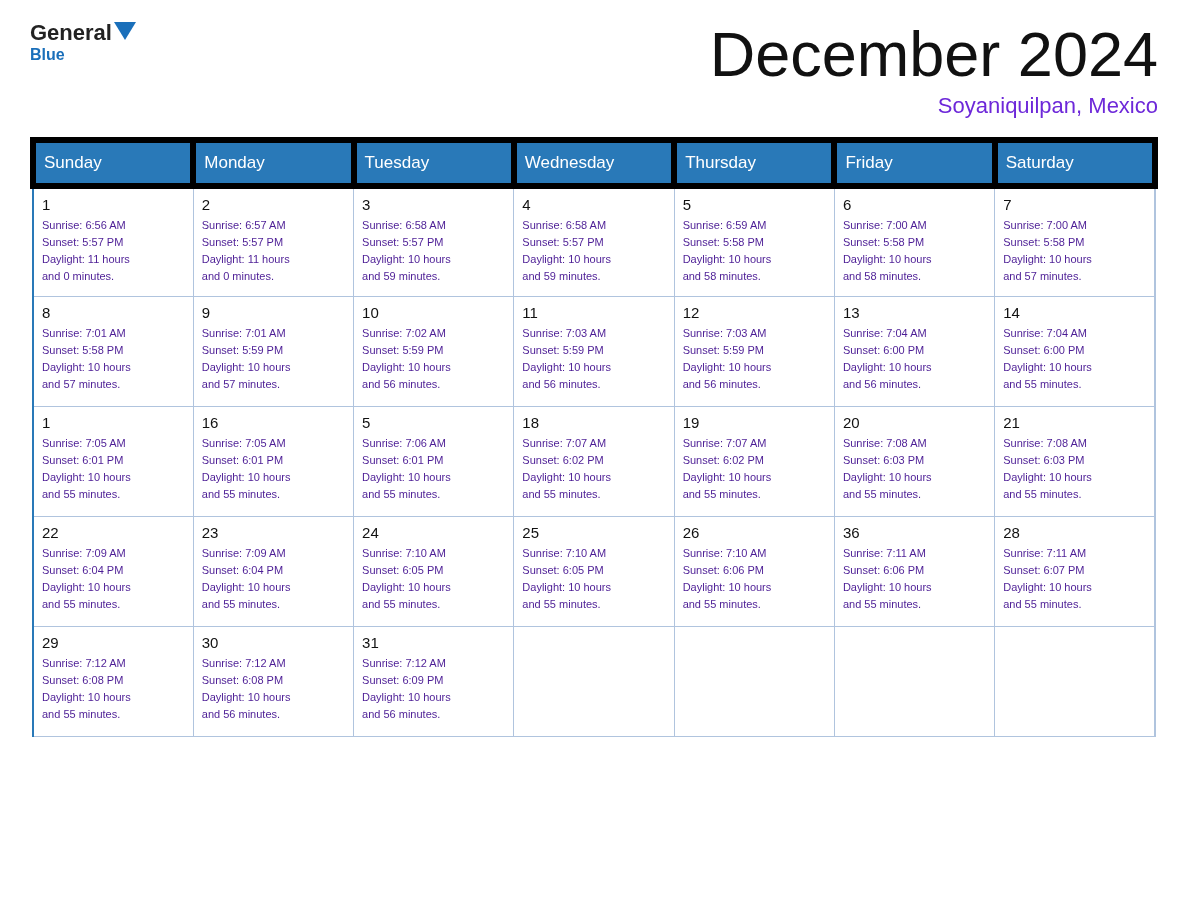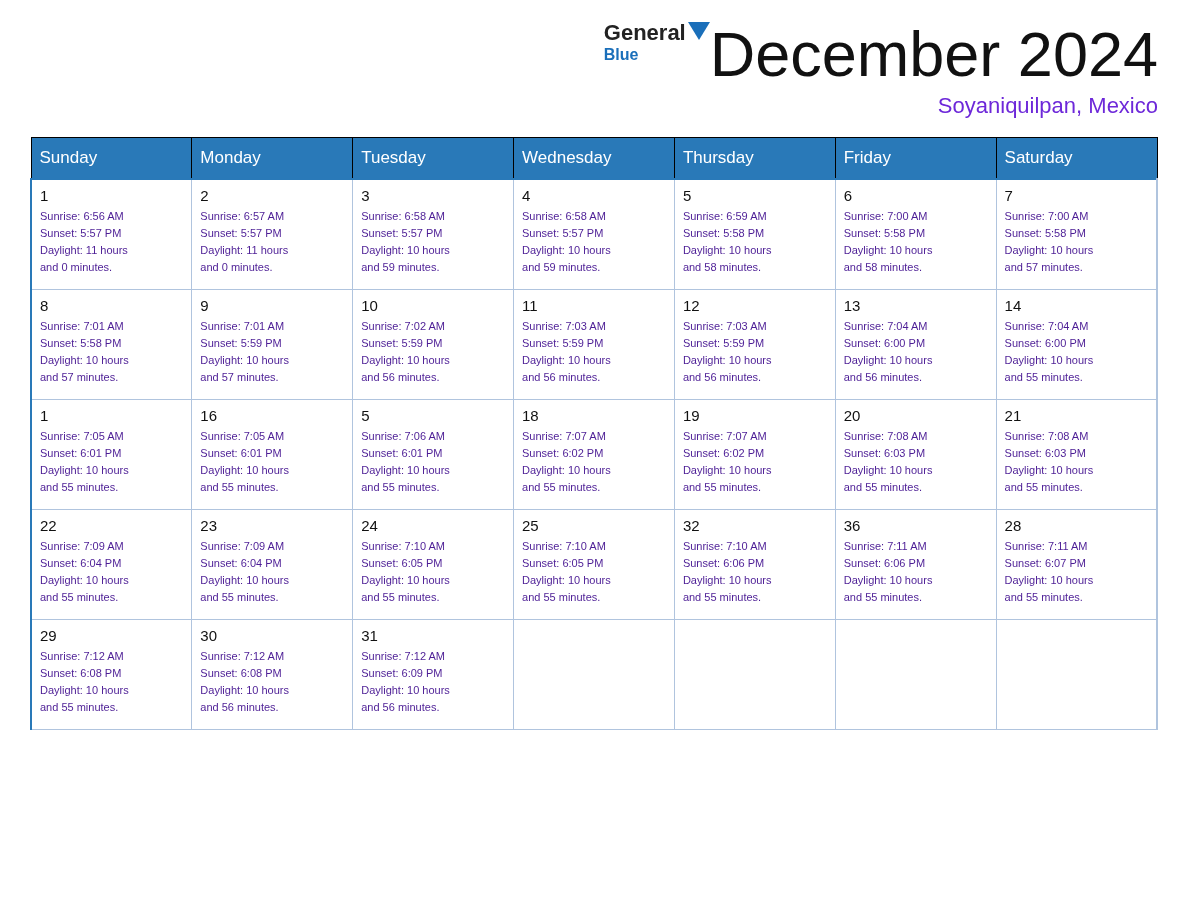--- a/index.html
+++ b/index.html
@@ -5,21 +5,21 @@
     * { margin: 0; padding: 0; box-sizing: border-box; }
     body {
       background: #fff;
       font-family: Arial, sans-serif;
       width: 1188px;
       min-height: 918px;
       padding: 20px 30px;
     }
     .header {
       display: flex;
-      justify-content: flex-end;
+      justify-content: space-between;
       align-items: flex-start;
       margin-bottom: 18px;
     }
     .logo-text-general {
       font-size: 22px;
       font-weight: bold;
       color: #222;
     }
     .logo-text-blue {
       font-size: 16px;
@@ -54,21 +54,21 @@
       border-collapse: collapse;
       table-layout: fixed;
     }
     thead tr th {
       background: #2979b8;
       color: #fff;
       font-size: 17px;
       font-weight: normal;
       padding: 10px 8px;
       text-align: left;
-      border: 1px solid #000000;
+      border: 6px solid #000000;
     }
     tbody tr td {
       border: 1px solid #b0c4de;
       vertical-align: top;
       padding: 7px 8px;
       font-size: 13px;
       color: #222;
       height: 110px;
     }
     tbody tr td:first-child {
@@ -235,21 +235,21 @@
         </td>
         <td>
           <div class="day-number">24</div>
           <div class="day-info">Sunrise: 7:10 AM<br>Sunset: 6:05 PM<br>Daylight: 10 hours<br>and 55 minutes.</div>
         </td>
         <td>
           <div class="day-number">25</div>
           <div class="day-info">Sunrise: 7:10 AM<br>Sunset: 6:05 PM<br>Daylight: 10 hours<br>and 55 minutes.</div>
         </td>
         <td>
-          <div class="day-number">32</div>
+          <div class="day-number">26</div>
           <div class="day-info">Sunrise: 7:10 AM<br>Sunset: 6:06 PM<br>Daylight: 10 hours<br>and 55 minutes.</div>
         </td>
         <td>
           <div class="day-number">36</div>
           <div class="day-info">Sunrise: 7:11 AM<br>Sunset: 6:06 PM<br>Daylight: 10 hours<br>and 55 minutes.</div>
         </td>
         <td>
           <div class="day-number">28</div>
           <div class="day-info">Sunrise: 7:11 AM<br>Sunset: 6:07 PM<br>Daylight: 10 hours<br>and 55 minutes.</div>
         </td>

